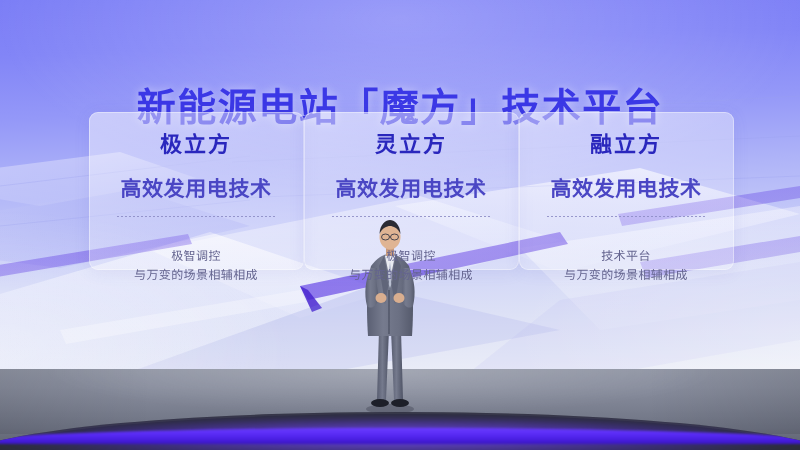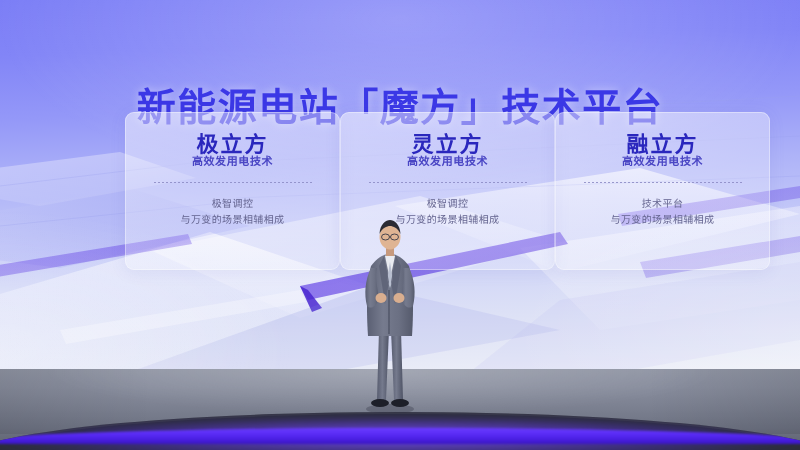--- a/index.html
+++ b/index.html
@@ -132,21 +132,21 @@
     margin-top: 27px;
   }
 
   .cards {
     position: absolute;
     left: 52px;
     top: 112px;
     width: 718px;
     height: 158px;
     display: flex;
-    justify-content: flex-end;
+    justify-content: center;
   }
 
   .card {
     position: relative;
     width: 215px;
     height: 158px;
     border-radius: 9px;
     background: linear-gradient(165deg, rgba(255,255,255,0.50) 0%, rgba(255,255,255,0.30) 45%, rgba(255,255,255,0.18) 100%);
     box-shadow:
       inset 0 0 0 1px rgba(255,255,255,0.38),
@@ -157,40 +157,41 @@
   }
   .card-heading {
     font-size: 22px;
     font-weight: bold;
     letter-spacing: 2px;
     color: #2a27bd;
     line-height: 1;
     white-space: nowrap;
   }
   .card-sub {
-    margin-top: 0;
-    font-size: 11px;
+    margin-top: 24px;
+    font-size: 21px;
     font-weight: bold;
     letter-spacing: 0.6px;
     color: #4a46c4;
     line-height: 1;
     white-space: nowrap;
+    font-family: Liberation Mono, monospace;
   }
   .card-divider {
     margin: 15px auto 0 auto;
     width: 158px;
     height: 1px;
     background-image: linear-gradient(to right, #8b8ac4 0 2px, rgba(255,255,255,0) 2px 4px);
     background-size: 4px 1px;
     background-repeat: repeat-x;
     opacity: 0.85;
   }
   .card-body {
-    margin-top: 13px;
-    font-size: 10px;
+    margin-top: 30px;
+    font-size: 12px;
     line-height: 1.55;
     color: #64648f;
     letter-spacing: 0.4px;
   }
   .card-body .line { white-space: nowrap; }
 
   
   .card.is-occluded .card-body { position: relative; z-index: 1; }
 </style>
 </head>

